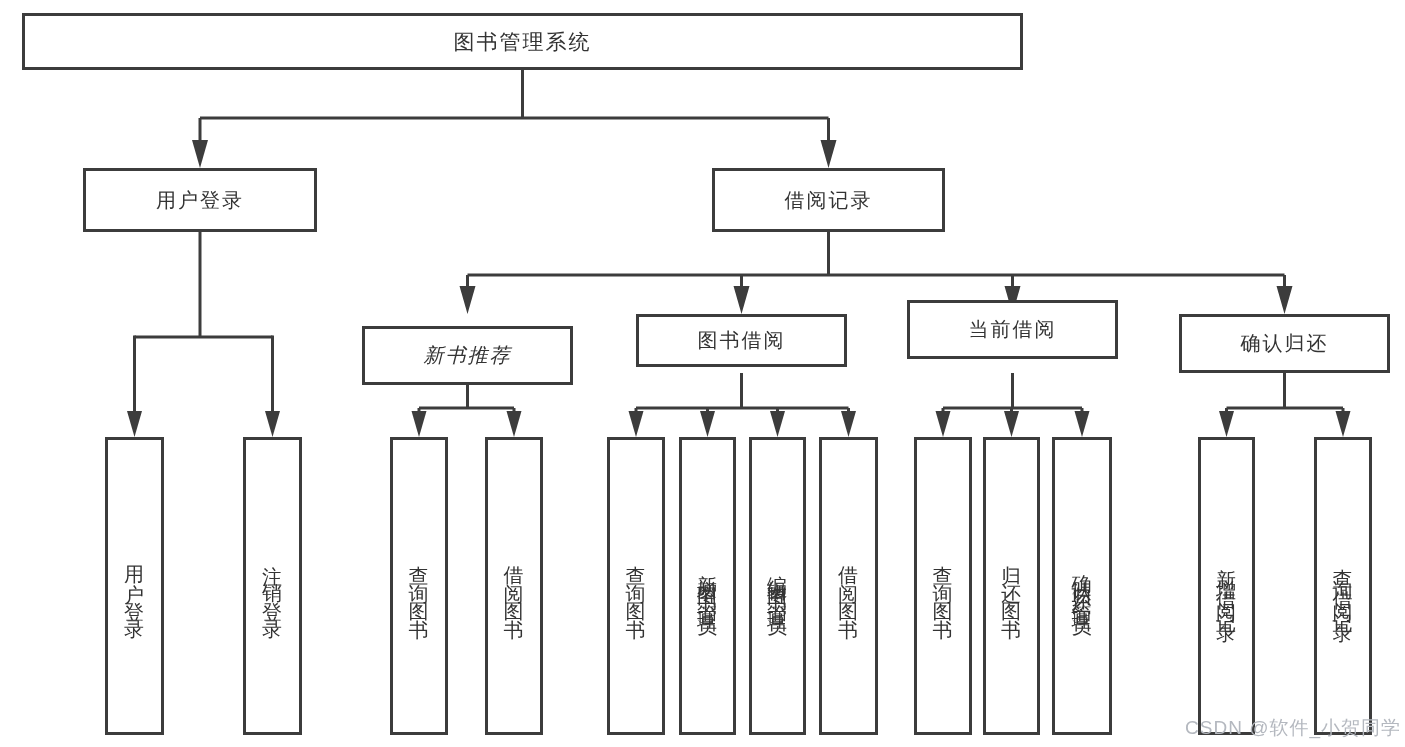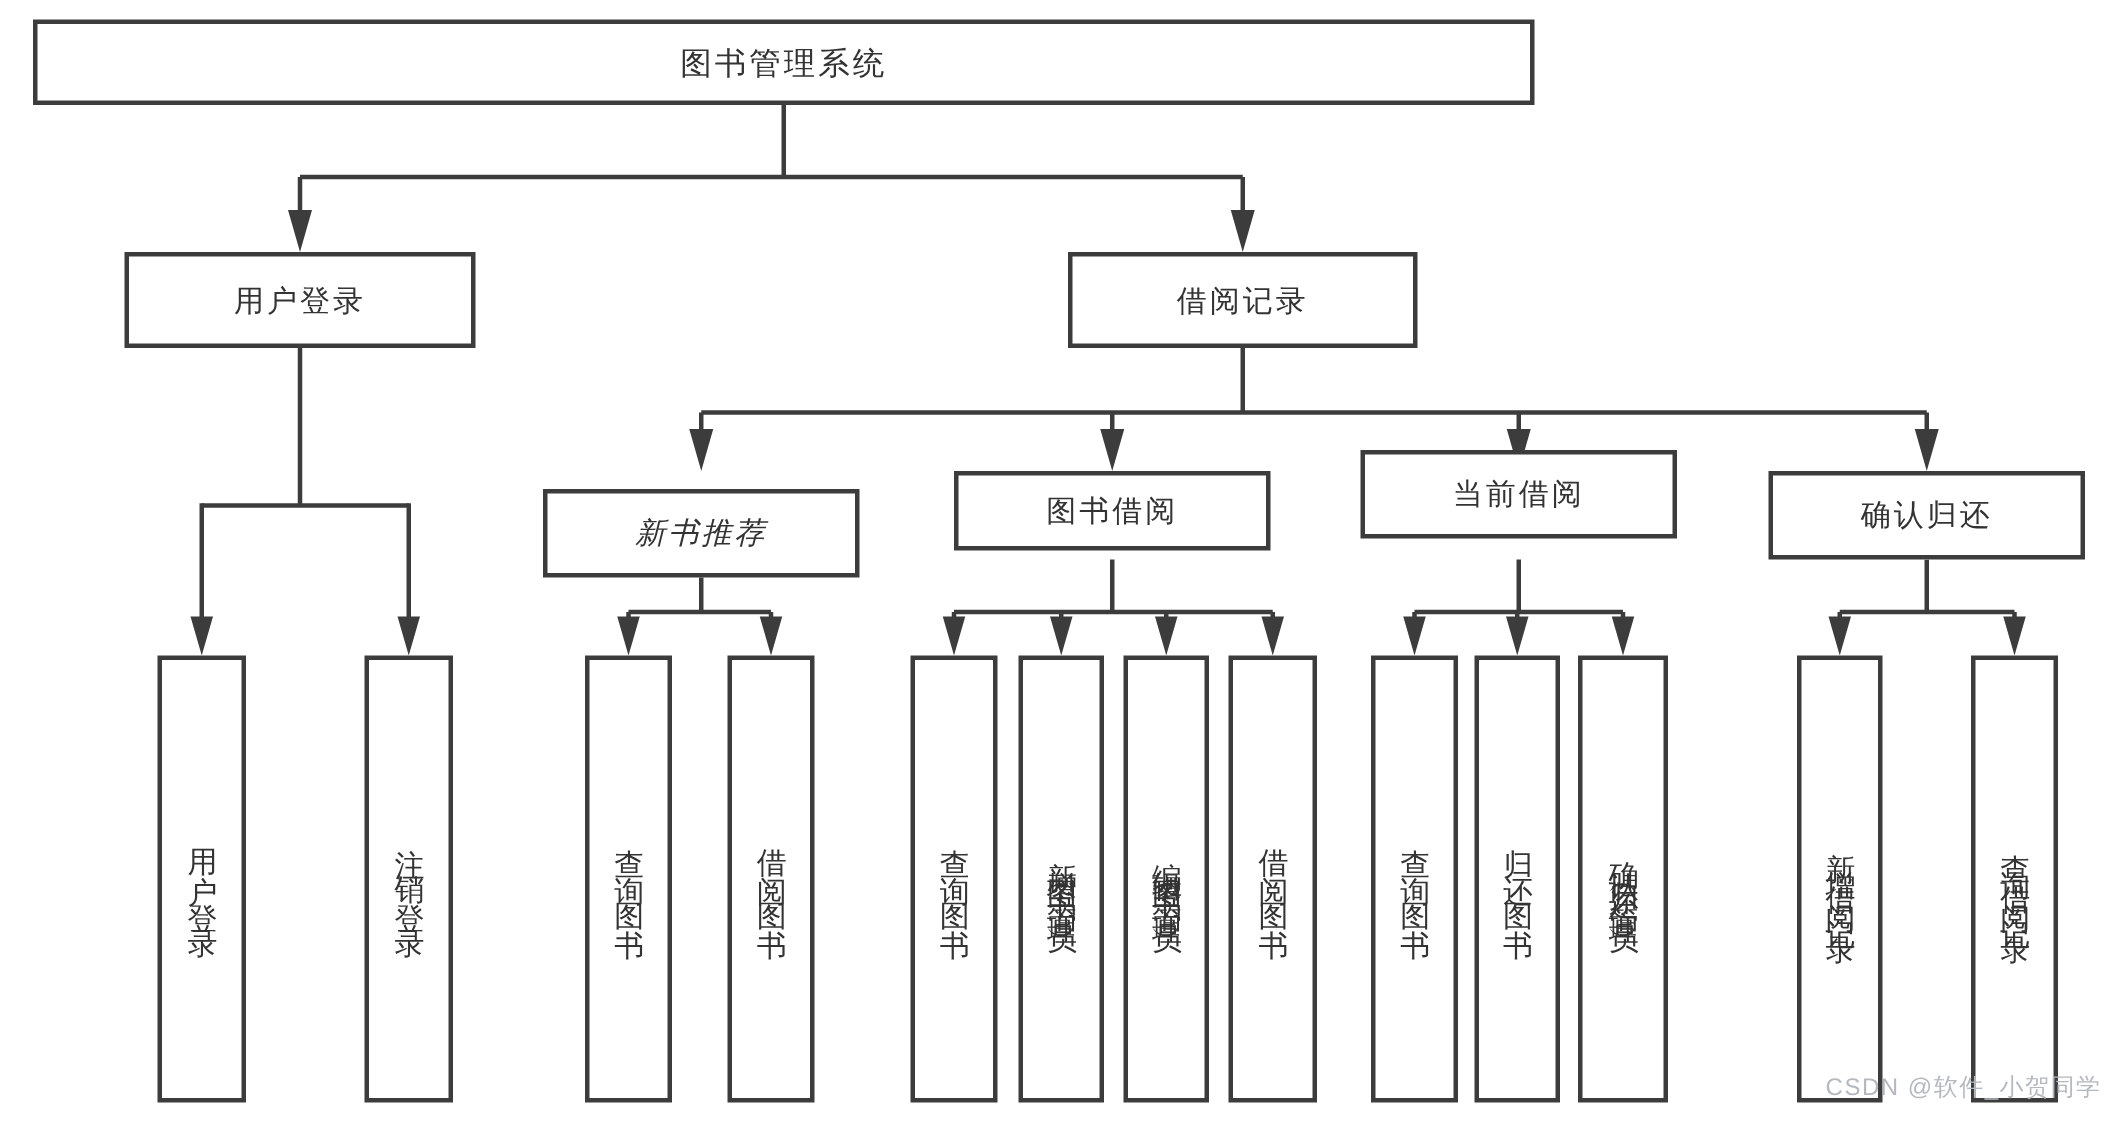--- a/index.html
+++ b/index.html
@@ -26,21 +26,21 @@
   .root-label{font-size:21px;}
   .leaf .vlabel{
     writing-mode:vertical-rl;text-orientation:mixed;
     font-size:20px;color:var(--text);line-height:1;white-space:nowrap;
   }
   .ls-wide{letter-spacing:18px;}
   .ls-mid{letter-spacing:11px;}
   .ls-tight{letter-spacing:6px;}
   .watermark{
     position:absolute;top:715px;right:4px;z-index:3;
-    font-size:16px;color:var(--wm);letter-spacing:1px;white-space:nowrap;
+    font-size:19px;color:var(--wm);letter-spacing:1px;white-space:nowrap;
   }
 </style>
 </head>
 <body>
 
 <svg id="connectors" width="1405" height="747" viewBox="0 0 1405 747">
   <g class="lines">
     <path d="M522.5 70 V118"></path>
     <path d="M200 118 H828.5"></path>
     <path d="M200 118 V142"></path>

